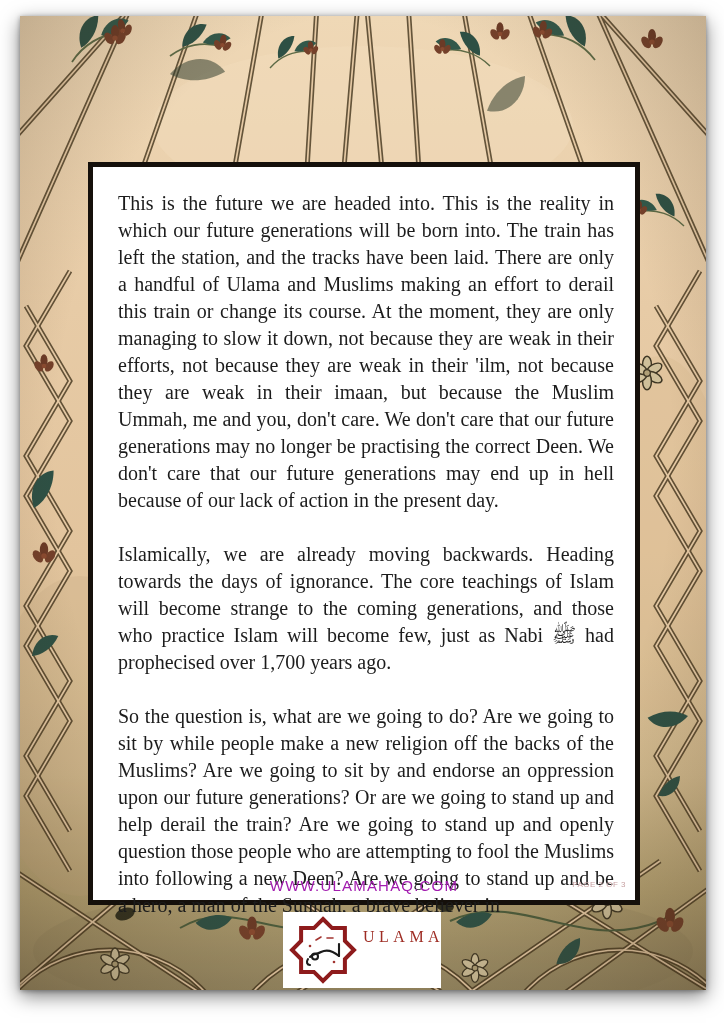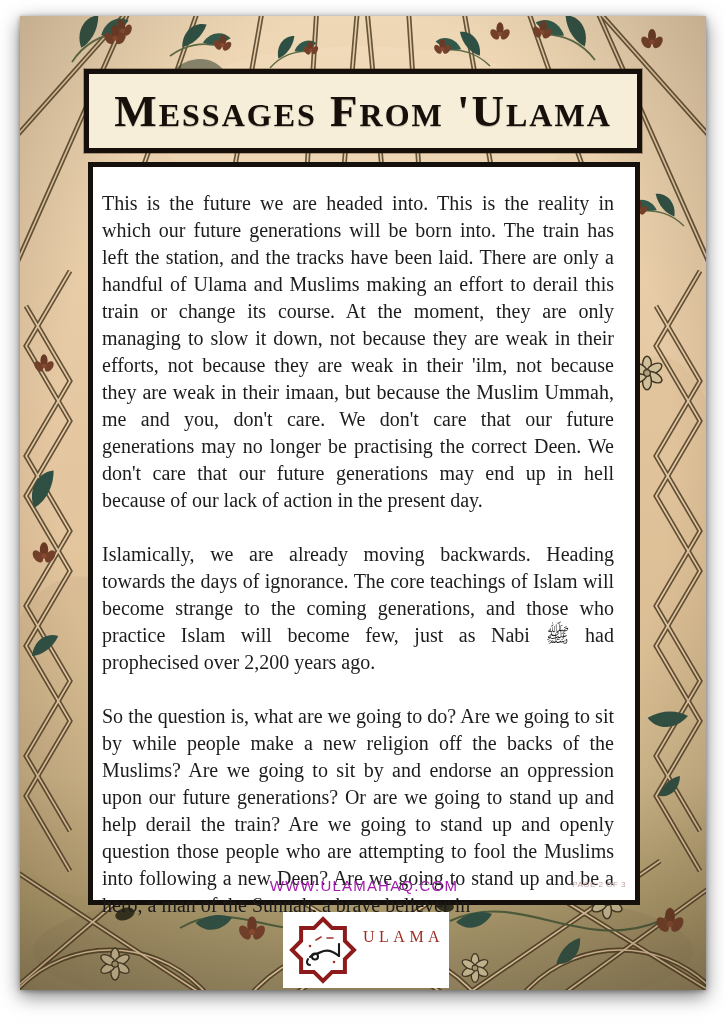--- a/index.html
+++ b/index.html
@@ -35,21 +35,21 @@
     font-size:45px;
     letter-spacing:2px;
     color:#17100a;
     white-space:nowrap;
     text-shadow:0 1px 1px rgba(0,0,0,.25);
   }
 
   .text-box{
     position:absolute;left:68px;top:146px;width:552px;height:743px;
     box-sizing:border-box;border:5px solid #15100b;background:#ffffff;
-    padding:23px 21px 40px 9px;
+    padding:23px 21px 40px 25px;
   }
   .text-box p{
     margin:0 0 27px 0;
     font-size:20px;line-height:27px;
     text-align:justify;
     color:#1c1c1c;
   }
   .website{
     position:absolute;left:0;right:0;bottom:6px;
     text-align:center;
@@ -58,21 +58,20 @@
   }
   .page-indicator{
     position:absolute;right:9px;bottom:11px;
     font-family:"Liberation Sans", sans-serif;
     font-size:8px;letter-spacing:.5px;color:#c7a0a1;text-align:right;
   }
 
   .logo-box{
     position:absolute;left:263px;top:896px;width:158px;height:76px;
     background:#ffffff;
-    padding-left:8px;
   }
   .logo-box .star{position:absolute;left:3px;top:3px;}
   .logo-name{
     position:absolute;left:80px;top:16px;
     font-family:"Liberation Serif", serif;
     font-size:16px;letter-spacing:4.5px;color:#9e2d24;font-weight:400;
     white-space:nowrap;
   }
   .logo-subtitle{
     position:absolute;left:81px;top:41px;
@@ -180,27 +179,24 @@
     <use href="#flw" transform="translate(650,908) scale(1.25)"></use>
     <use href="#ros" transform="translate(587,886) scale(1.05)"></use>
     <use href="#ros" transform="translate(95,948)"></use>
     <use href="#ros" transform="translate(455,952) scale(.9)"></use>
     <ellipse cx="105" cy="898" rx="10" ry="6" fill="#31301f" transform="rotate(-18 105 898)"></ellipse>
     <ellipse cx="425" cy="890" rx="9" ry="5.5" fill="#31301f" transform="rotate(12 425 890)"></ellipse>
 
     <rect width="686" height="974" fill="url(#vig)"></rect>
   </svg>
 
-  <div class="title-box">
-    <span class="title">Messages From 'Ulama</span>
-  </div>
 
   <div class="text-box">
     <p>This is the future we are headed into. This is the reality in which our future generations will be born into. The train has left the station, and the tracks have been laid. There are only a handful of Ulama and Muslims making an effort to derail this train or change its course. At the moment, they are only managing to slow it down, not because they are weak in their efforts, not because they are weak in their 'ilm, not because they are weak in their imaan, but because the Muslim Ummah, me and you, don't care. We don't care that our future generations may no longer be practising the correct Deen. We don't care that our future generations may end up in hell because of our lack of action in the present day.</p>
-    <p>Islamically, we are already moving backwards. Heading towards the days of ignorance. The core teachings of Islam will become strange to the coming generations, and those who practice Islam will become few, just as Nabi ﷺ had prophecised over 2,200 years ago.</p>
+    <p>Islamically, we are already moving backwards. Heading towards the days of ignorance. The core teachings of Islam will become strange to the coming generations, and those who practice Islam will become few, just as Nabi ﷺ had prophecised over 1,700 years ago.</p>
     <p>So the question is, what are we going to do? Are we going to sit by while people make a new religion off the backs of the Muslims? Are we going to sit by and endorse an oppression upon our future generations? Or are we going to stand up and help derail the train? Are we going to stand up and openly question those people who are attempting to fool the Muslims into following a new Deen? Are we going to stand up and be a hero, a man of the Sunnah, a brave believer in</p>
     <div class="website">WWW.ULAMAHAQ.COM</div>
     <div class="page-indicator">PAGE 2 OF 3</div>
   </div>
 
   <div class="logo-box">
     <svg class="star" width="74" height="70" viewBox="0 0 74 70" aria-hidden="true">
       <polygon points="37,4 46.1,13.1 58.9,13.1 58.9,25.9 68,35 58.9,44.1 58.9,56.9 46.1,56.9 37,66 27.9,56.9 15.1,56.9 15.1,44.1 6,35 15.1,25.9 15.1,13.1 27.9,13.1" fill="#ffffff" stroke="#8e1b1c" stroke-width="4"></polygon>
 
       <g stroke="#1b1b1b" stroke-width="2.1" fill="none" stroke-linecap="round">

